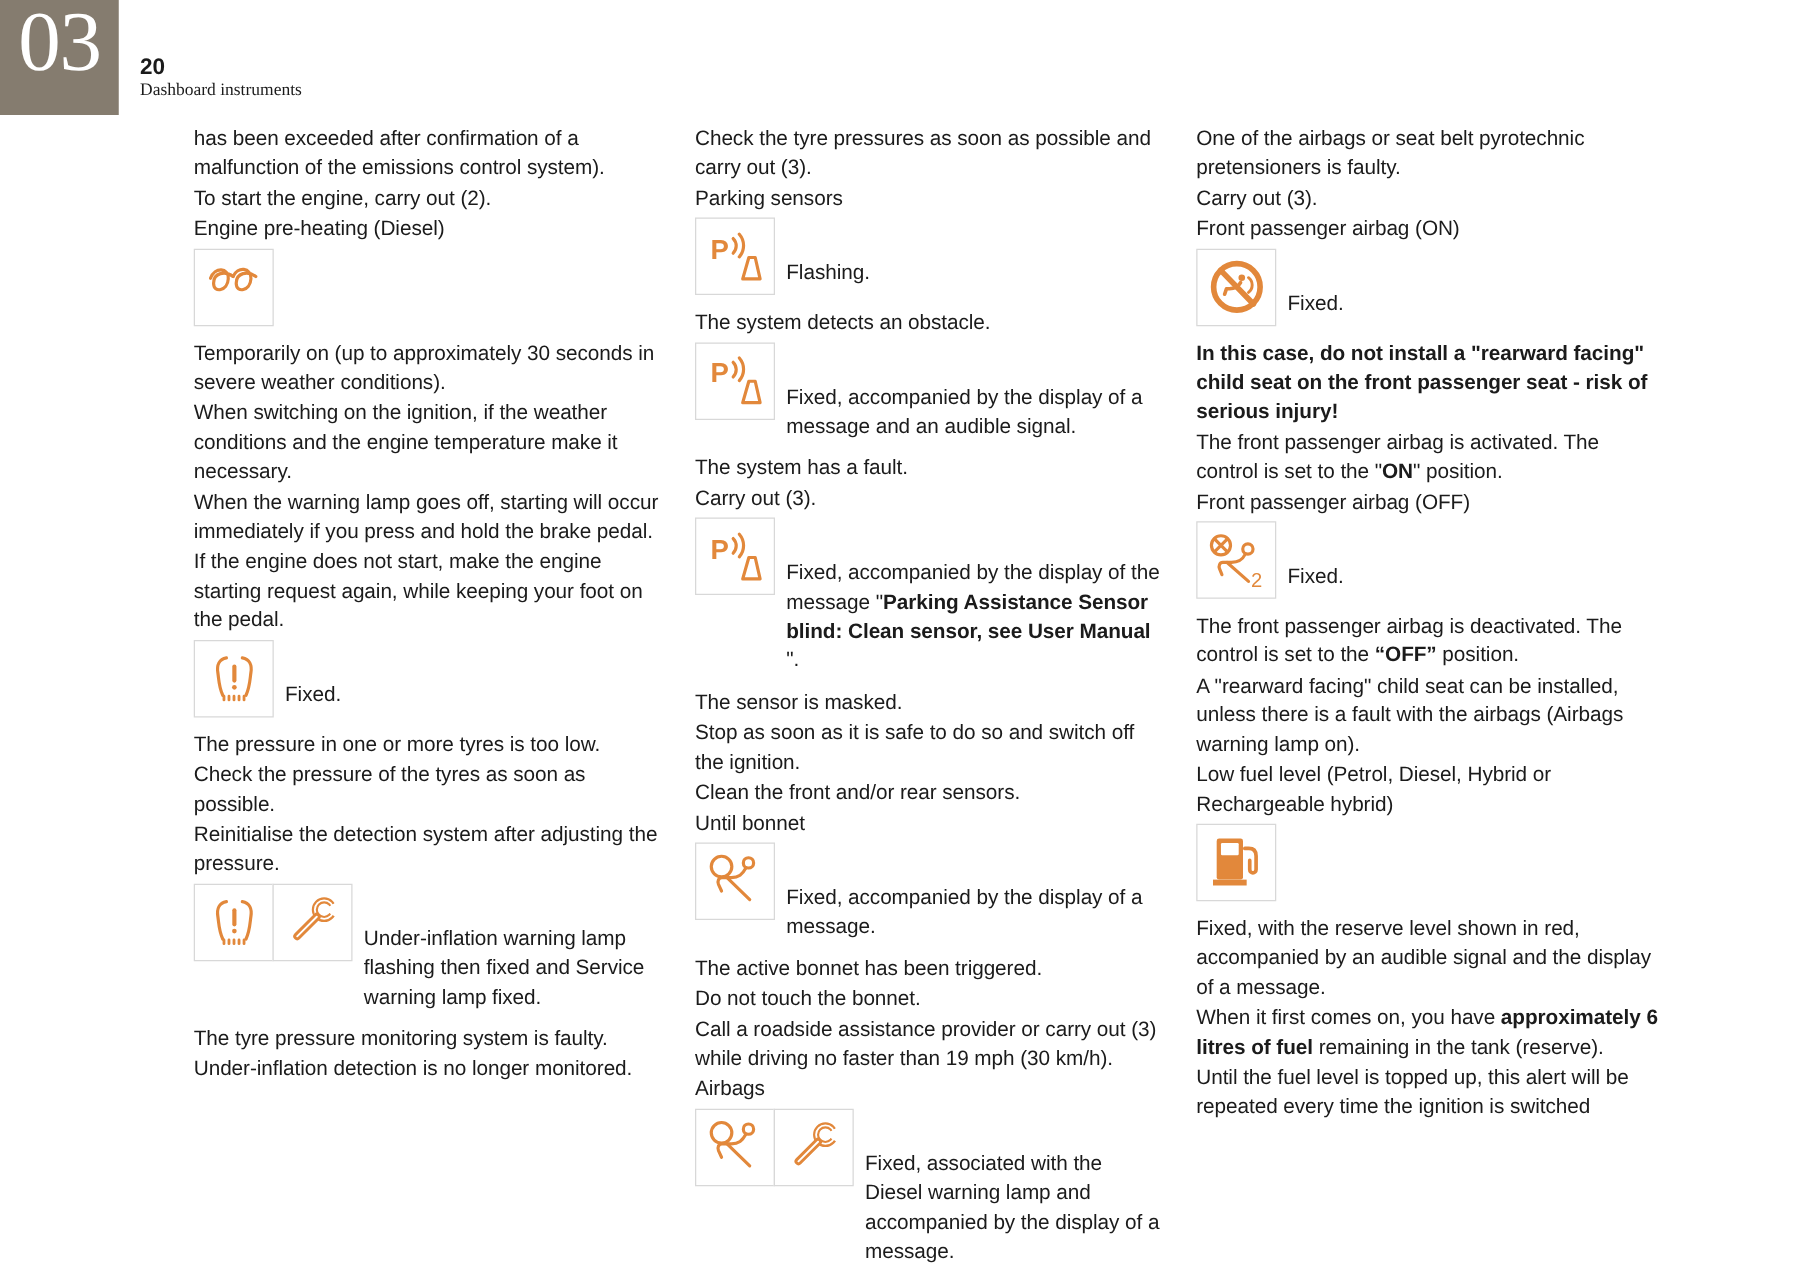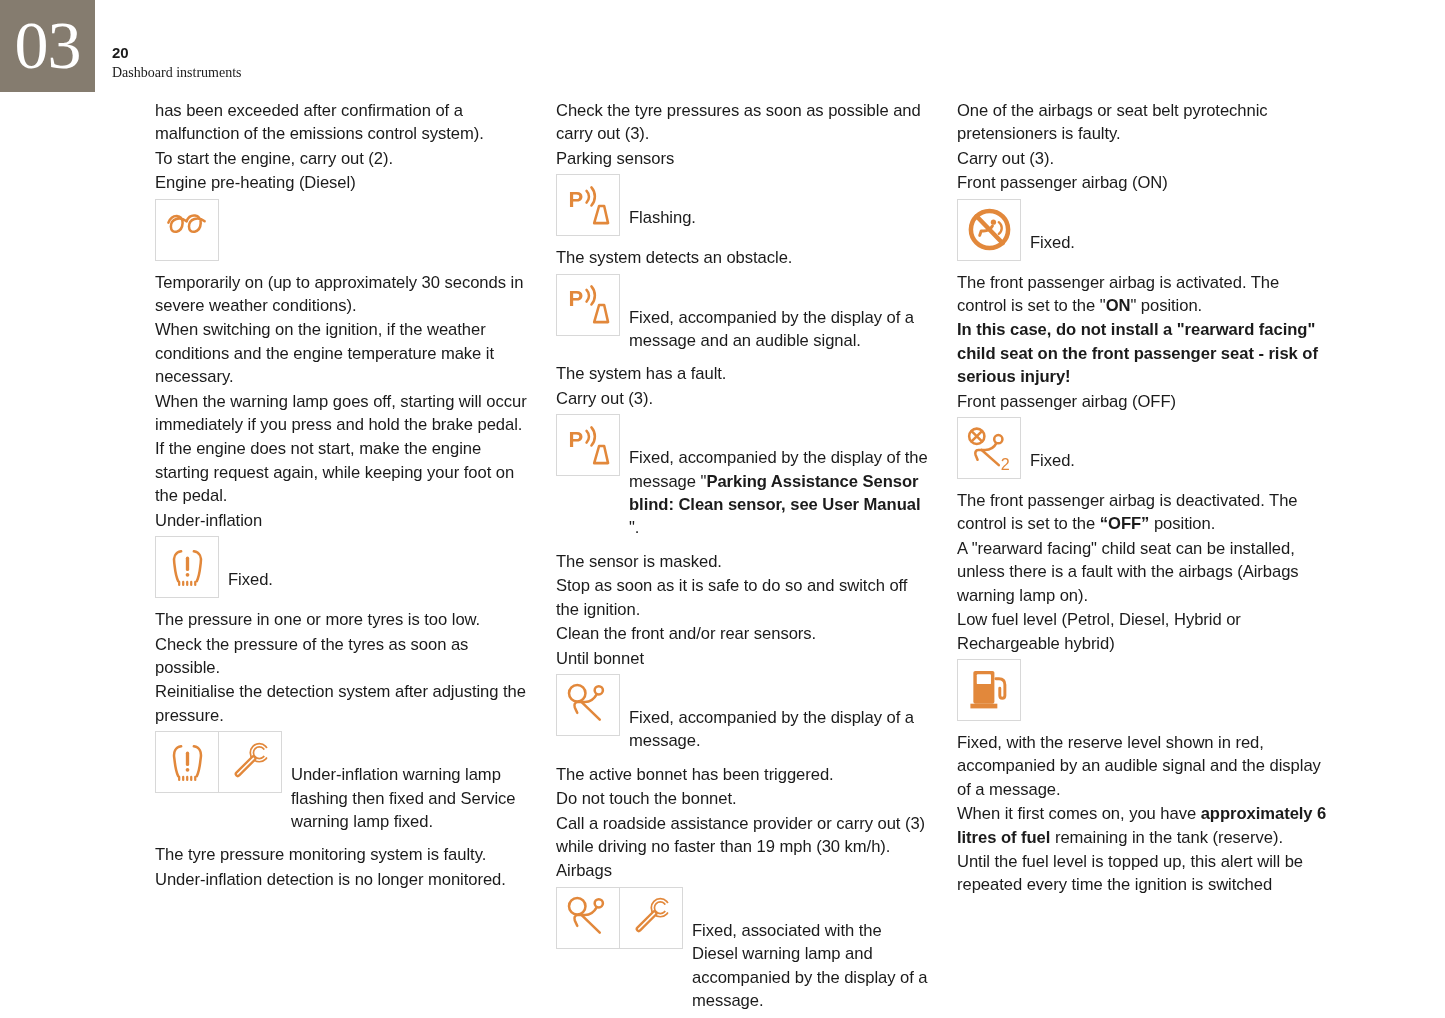--- a/index.html
+++ b/index.html
@@ -1,23 +1,23 @@
 <!DOCTYPE html>
 <html><head>
 <meta charset="utf-8">
 <style>
   html,body{margin:0;padding:0;background:#ffffff;}
   .page{position:relative;width:1445px;height:1018px;background:#fff;overflow:hidden;
         font-family:"Liberation Sans",sans-serif;color:#1b1b1b;}
   .chapter-box{position:absolute;left:0;top:0;width:95px;height:92px;
-        display:flex;align-items:center;justify-content:center;}
+        display:flex;align-items:flex-start;justify-content:center;}
   .chapter-num{font-family:"Liberation Serif",serif;font-size:68px;line-height:1;
         color:#ffffff;letter-spacing:-1px;transform:translateY(-1px);}
   .page-head{position:absolute;left:112px;top:44px;}
-  .page-num{font-size:15px;font-weight:700;line-height:18px;}
+  .page-num{font-size:18px;font-weight:700;line-height:18px;}
   .page-title{font-size:14px;line-height:22px;font-family:Liberation Serif, serif;}
   .columns{position:absolute;left:155px;top:99px;display:flex;gap:26px;}
   .column{width:375px;font-size:16.6px;line-height:23.4px;letter-spacing:-0.05px;}
   .column p{margin:0 0 1px 0;}
   .column .heading{font-weight:400;margin:0 0 1px 0;}
   b{font-weight:700;}
   .icon-row{display:flex;gap:9px;margin:4px 0 10px 0;align-items:flex-start;}
   .icon-boxes{display:flex;flex:none;}
   .icon-box{width:62px;height:60px;background:#fff;border:1px solid #d8d8d8;
         display:flex;align-items:center;justify-content:center;flex:none;}
@@ -47,21 +47,20 @@
                 <path d="M4.5 17 C8 7.5 19.5 8 19 17.5 C18.5 27.5 7 29.5 7 21 C7 12.5 16.5 10.5 23 15.5"></path>
         <path d="M23 15.5 C26.5 7 38 8 37.5 17.5 C37 27.5 25.5 29.5 25.5 21 C25.5 12.5 35 10.5 41.5 15.5"></path>
               </svg>
             </div>
           </div>
         </div>
         <p><span>Temporarily on (up to approximately 30 seconds in severe weather conditions).</span></p>
         <p><span>When switching on the ignition, if the weather conditions and the engine temperature make it necessary.</span></p>
         <p><span>When the warning lamp goes off, starting will occur immediately if you press and hold the brake pedal.</span></p>
         <p><span>If the engine does not start, make the engine starting request again, while keeping your foot on the pedal.</span></p>
-        <div class="heading">Under-inflation</div>
         <div class="icon-row">
           <div class="icon-boxes">
             <div class="icon-box">
               <svg viewBox="0 0 48 48" width="47" height="47" fill="none" stroke="#e2883b" stroke-width="2.6" stroke-linecap="round" stroke-linejoin="round">
                 <path d="M17.5 7.5 C11.5 8.5 9.5 13.5 10.5 19.5 C11.3 25 11.3 31 14.5 38"></path>
         <path d="M30.5 7.5 C36.5 8.5 38.5 13.5 37.5 19.5 C36.7 25 36.7 31 33.5 38"></path>
         <path d="M15.5 38.8 v3 M19.6 38.8 v3 M23.7 38.8 v3 M27.8 38.8 v3 M31.9 38.8 v3" stroke-width="2.3"></path>
         <path d="M24 14.5 v11.5" stroke-width="3.4"></path>
         <circle cx="24" cy="31.5" r="1.9" fill="#e2883b" stroke="none"></circle>
               </svg>
@@ -200,22 +199,22 @@
                 <circle cx="24" cy="24" r="19" stroke-width="4.6"></circle>
         <path d="M10.8 10.5 L37.5 38" stroke-width="4.6"></path>
         <circle cx="28" cy="16.5" r="2.7" fill="#e2883b" stroke="none"></circle>
         <path d="M27 20.5 C25 24 22 25.5 18 25.5 L15.5 25.5 L14 30" stroke-width="3"></path>
         <path d="M33.5 16.5 a7.5 7.5 0 0 1 0 12" stroke-width="2.4"></path>
               </svg>
             </div>
           </div>
           <div class="row-text"><span>Fixed.</span></div>
         </div>
+        <p><b>In this case, do not install a "rearward facing" child seat on the front passenger seat - risk of serious injury!</b></p>
         <p><span>The front passenger airbag is activated. The control is set to the "</span><b>ON</b><span>" position.</span></p>
-        <p><b>In this case, do not install a "rearward facing" child seat on the front passenger seat - risk of serious injury!</b></p>
         <div class="heading">Front passenger airbag (OFF)</div>
         <div class="icon-row">
           <div class="icon-boxes">
             <div class="icon-box">
               <svg viewBox="0 0 48 48" width="47" height="47" fill="none" stroke="#e2883b" stroke-width="2.6" stroke-linecap="round" stroke-linejoin="round">
                 <circle cx="11" cy="11.5" r="7.8"></circle>
         <path d="M5.7 6.2 L16.3 16.8 M16.3 6.2 L5.7 16.8"></path>
         <circle cx="33" cy="14.5" r="4.2"></circle>
         <path d="M31 18.5 C28.5 23.5 25.5 25.5 19.5 25.5 L12.5 25.5 C9.8 25.5 9 28.3 9.8 30.6 L11.8 35.5"></path>
         <path d="M16 25.5 L33.5 41"></path>

